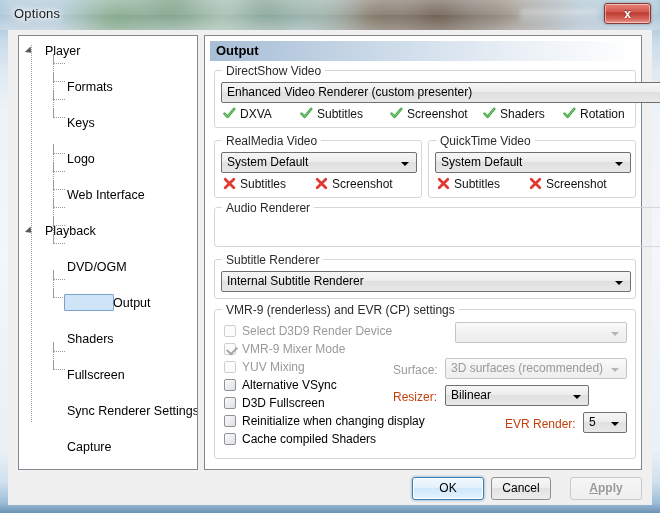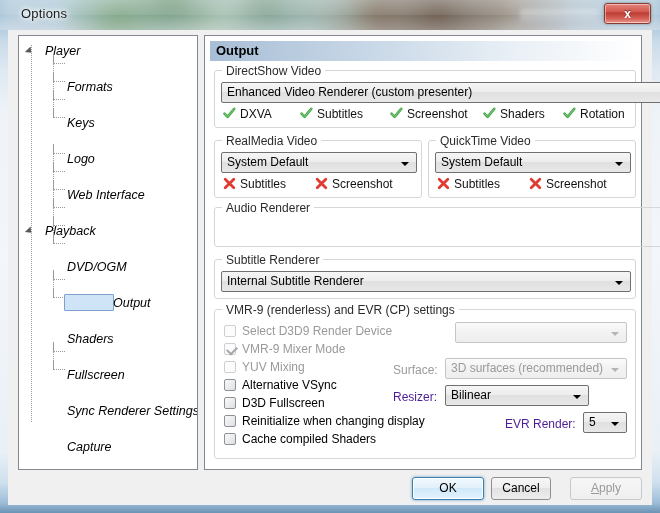--- a/index.html
+++ b/index.html
@@ -37,21 +37,21 @@
       radial-gradient(circle at 556px 30px, rgba(180,190,200,.75) 0px, rgba(180,190,200,0) 70px),
       linear-gradient(to bottom, #9fc3d8 0%, #a8c6d6 30%, #b9cddc 60%, #ccd9e4 100%);
     filter:blur(7px);
   }
   .tb-gloss{
     position:absolute;left:0;top:0;width:660px;height:30px;
     background:linear-gradient(to bottom, rgba(255,255,255,.33) 0%, rgba(255,255,255,.14) 48%,
       rgba(255,255,255,.05) 52%, rgba(255,255,255,.20) 100%);
   }
   .tb-title{
-    position:absolute;left:21px;top:6px;
+    position:absolute;left:14px;top:6px;
     font-size:13px;color:#1b1b1b;letter-spacing:.2px;
     text-shadow:0 0 4px #fff,0 0 7px #fff,0 0 10px #fff;
     white-space:nowrap;
   }
   .tb-ghost{
     position:absolute;right:62px;top:9px;width:78px;height:13px;
     background:linear-gradient(to bottom,rgba(255,255,255,.45),rgba(210,220,230,.35));
     filter:blur(2px);border-radius:2px;opacity:.75;
   }
   .btn-close{
@@ -71,21 +71,21 @@
     background:#f0f0f0;
     box-sizing:border-box;
   }
 
   
   .tree{
     position:absolute;left:10px;top:5px;width:180px;height:435px;
     background:#fff;border:1px solid #828790;box-sizing:border-box;
     overflow:hidden;
   }
-  .tree-inner{position:relative;padding:6px 0 0 0;font-style:italic;}
+  .tree-inner{position:relative;padding:6px 0 0 0;}
   .node{
     position:relative;height:18px;line-height:18px;
     font-size:12.5px;color:#000;white-space:nowrap;
   }
   .node .lbl{position:absolute;top:0;}
   .node.root .lbl{left:26px;}
   .node.child .lbl{left:48px;}
   .glyph{
     position:absolute;left:8px;top:5px;width:0;height:0;
     border-left:5px solid #5a5a5a;border-top:4px solid transparent;border-bottom:4px solid transparent;
@@ -161,36 +161,36 @@
   }
   .cb .t{position:absolute;left:18px;top:0;color:#000;}
   .cb.dis .box{border:1px solid #cdd0d3;background:#fcfcfc;}
   .cb.dis .t{color:#9a9a9a;}
   .cb .tick{
     position:absolute;left:2px;top:2px;width:8px;height:5px;
     border-left:2px solid #a3a7ab;border-bottom:2px solid #a3a7ab;
     transform:rotate(-45deg);
   }
 
-  .flabel{position:absolute;font-size:12px;color:#4c1d95;white-space:nowrap;}
+  .flabel{position:absolute;font-size:12px;color:#c2410c;white-space:nowrap;}
   .flabel.dis{color:#9a9a9a;text-align:right;}
 
   .btn{
     position:absolute;box-sizing:border-box;height:23px;
     border:1px solid #8e9094;border-radius:3px;
     background:linear-gradient(to bottom,#f7f7f7 0%,#eeeeee 47%,#e2e2e2 50%,#ededed 100%);
     font-size:12px;color:#000;text-align:center;line-height:21px;
   }
   .btn.default{
     border:1px solid #3c7fb1;
     box-shadow:inset 0 0 0 1px #fff, 0 0 3px rgba(60,130,180,.75);
     background:linear-gradient(to bottom,#f2f9fd 0%,#e2f0fb 47%,#cfe8fa 50%,#e6f3fd 100%);
   }
   .btn.dis{color:#9a9a9a;border:1px solid #c7c9cc;
-    background:linear-gradient(to bottom,#f6f6f6,#efefef);}
+    background:linear-gradient(to bottom,#f6f6f6,#efefef);font-weight:bold;}
   .btn u{text-decoration:underline;}
 </style>
 </head>
 <body>
 
 <div id="root">
 
   <div class="glass-frame"></div>
 
   <div class="titlebar">

